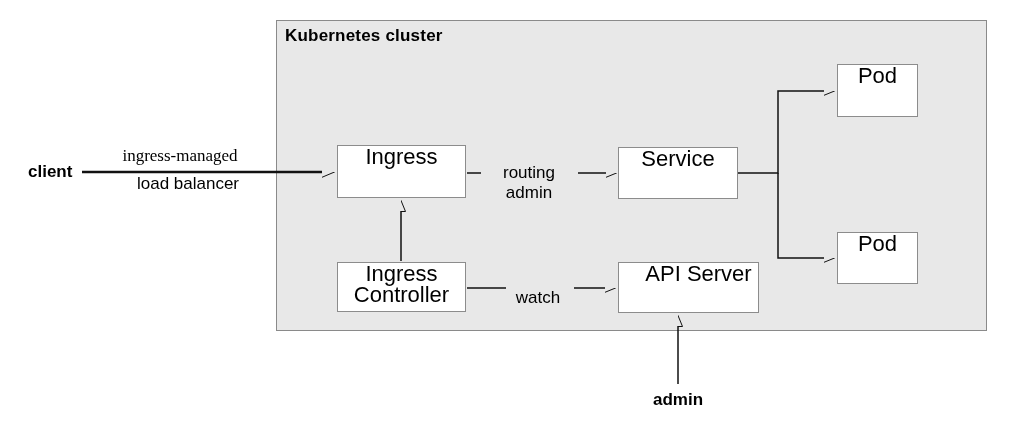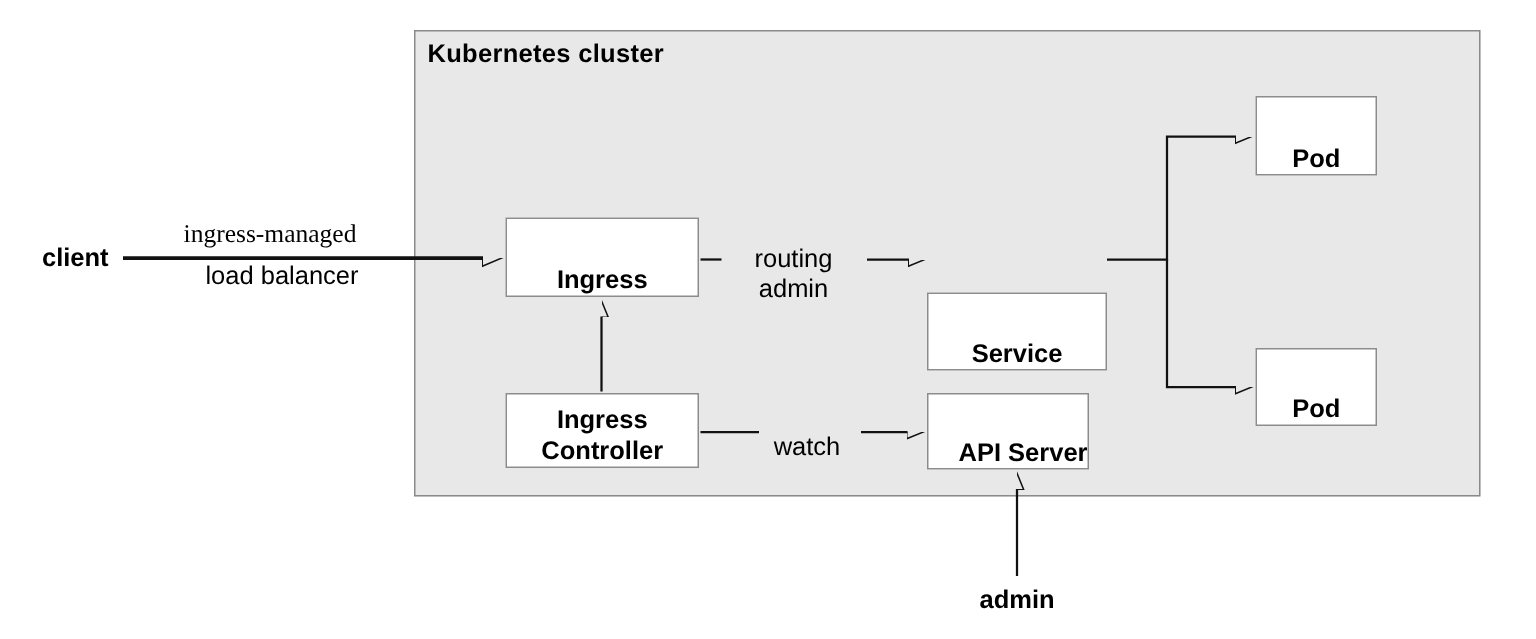--- a/index.html
+++ b/index.html
@@ -37,33 +37,32 @@
     left:285px; top:26px;
     font-size:17px;
     font-weight:bold;
     letter-spacing:0.2px;
   }
   .node{
     position:absolute;
     background:var(--node-fill);
     border:1px solid var(--node-border);
     display:flex;
-    align-items:flex-end;
+    align-items:flex-start;
     justify-content:center;
     text-align:center;
-    font-size:17px;
+    font-size:22px;
     line-height:21px;
-    font-weight:bold;
   }
   .node-ingress{left:337px; top:145px; width:129px; height:53px;}
-  .node-service{left:618px; top:147px; width:120px; height:52px;margin-top:48px;}
+  .node-service{left:618px; top:147px; width:120px; height:52px;}
   .node-pod-top{left:837px; top:64px; width:81px; height:53px;}
   .node-pod-bottom{left:837px; top:232px; width:81px; height:52px;}
   .node-ingress-controller{left:337px; top:262px; width:129px; height:50px;}
-  .node-api-server{left:618px; top:262px; width:108px; height:51px;padding-left:20px;}
+  .node-api-server{left:618px; top:262px; width:141px; height:51px;padding-left:20px;}
   .ext-label{
     position:absolute;
     font-size:17px;
     font-weight:bold;
   }
   .client-label{left:28px; top:162px; width:52px; text-align:left;}
   .admin-label{left:628px; top:390px; width:100px; text-align:center;}
   .edge-label{
     position:absolute;
     font-size:17px;

